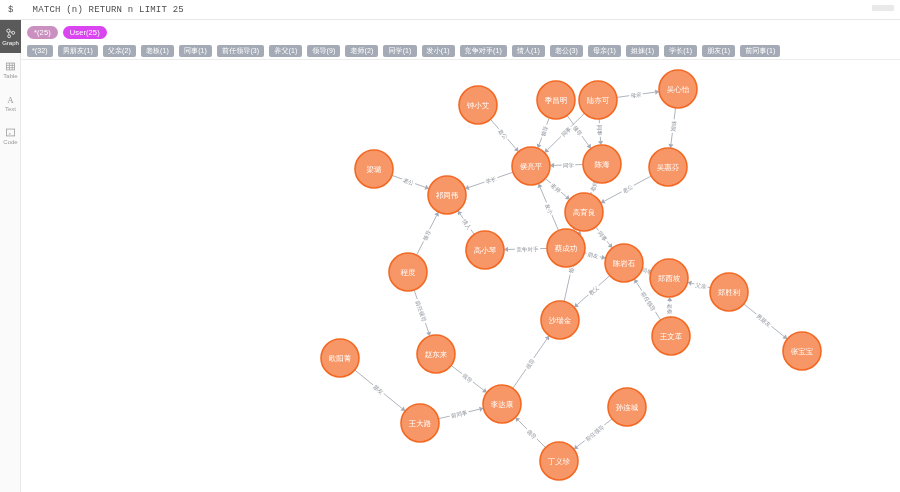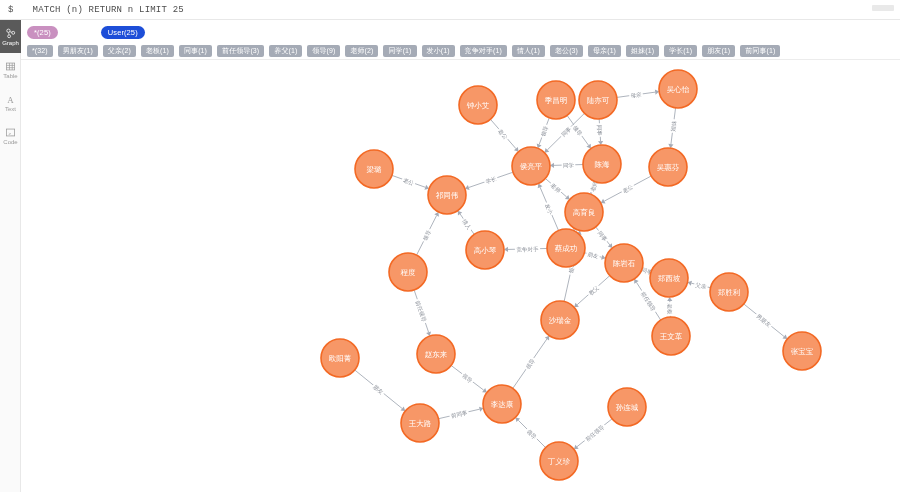--- a/index.html
+++ b/index.html
@@ -124,21 +124,21 @@
         <rect x="2" y="3" width="12" height="10" fill="none" stroke="currentColor" stroke-width="1.1"></rect>
         <text x="5" y="11" font-size="6" font-family="DejaVu Sans Mono, monospace" fill="currentColor">&gt;_</text>
       </svg>
       <span class="rail-label">Code</span>
     </div>
   </div>
 
   <div class="legend">
     <div class="legend-row" id="legend-nodes">
         <span class="chip star" style="background: rgb(201, 144, 192);">*(25)</span>
-        <span class="chip user" style="background: #1d4ed8; margin-left: 38px;">User(25)</span>
+        <span class="chip user" style="background: #d946ef;">User(25)</span>
       </div>
     <div class="legend-row rels" id="legend-rels">
         <span class="chip rel">*(32)</span>
         <span class="chip rel">男朋友(1)</span>
         <span class="chip rel">父亲(2)</span>
         <span class="chip rel">老板(1)</span>
         <span class="chip rel">同事(1)</span>
         <span class="chip rel">前任领导(3)</span>
         <span class="chip rel">养父(1)</span>
         <span class="chip rel">领导(9)</span>

